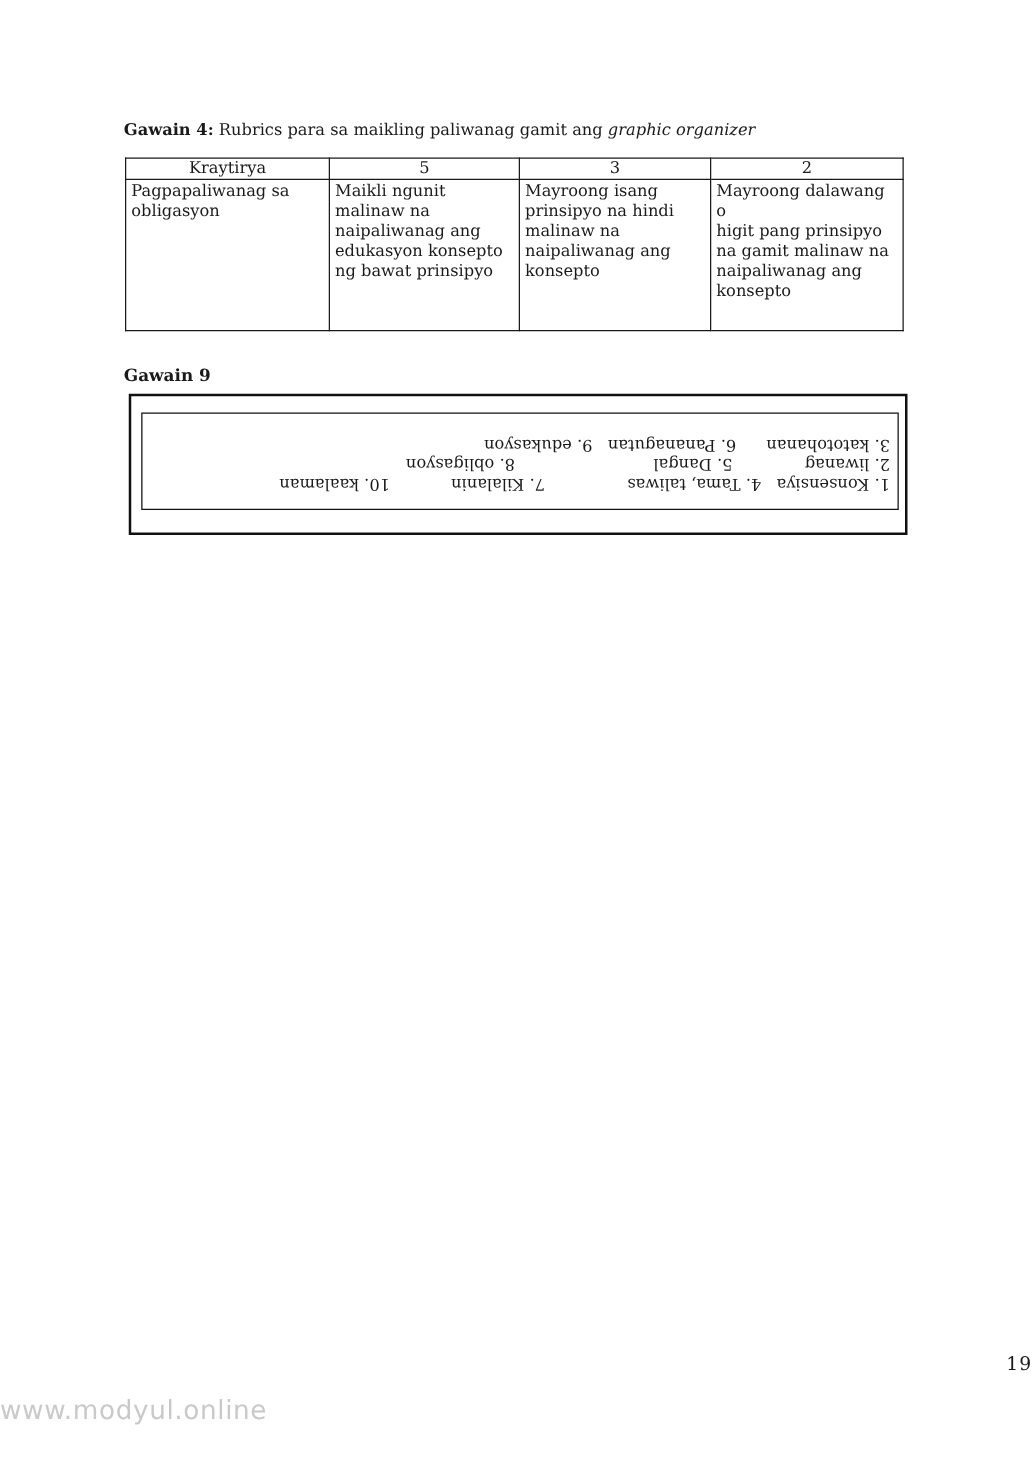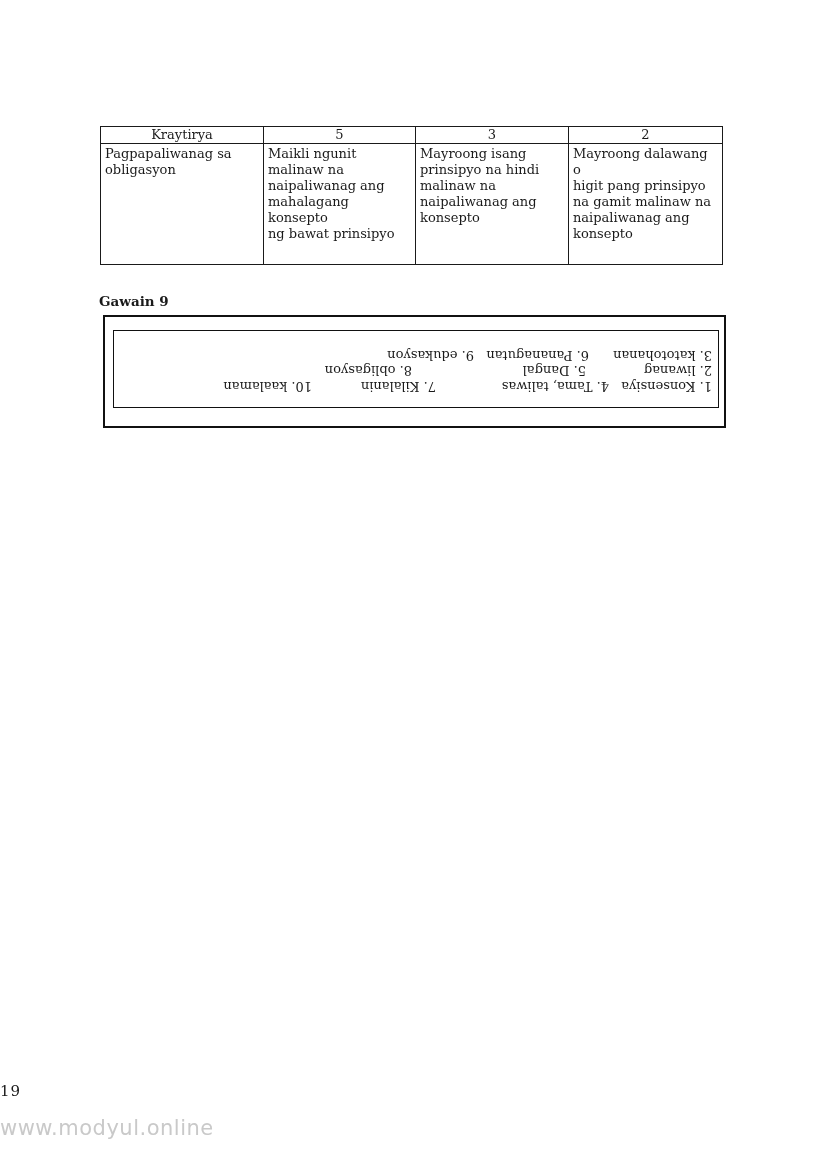--- a/index.html
+++ b/index.html
@@ -96,41 +96,42 @@
   .l1-i1 { left: 6px; }   .l1-i2 { left: 109px; } .l1-i3 { left: 282px; } .l1-i4 { left: 406px; }
   .l2-i1 { left: 6px; }   .l2-i2 { left: 132px; } .l2-i3 { left: 306px; }
   .l3-i1 { left: 6px; }   .l3-i2 { left: 129px; } .l3-i3 { left: 244px; }
 
   
   .page-number {
     position: absolute;
     top: 1082px;
     left: 0;
     width: 100%;
-    text-align: left;
+    text-align: right;
     font-size: 15px;
     letter-spacing: 1px;
   }
   .watermark {
     position: absolute;
     top: 1116px;
     left: 0;
     width: 100%;
     text-align: left;
     font-family: "DejaVu Sans", sans-serif;
     font-size: 21px;
     color: #c9c9c9;
     letter-spacing: 0.5px;
   }
 </style>
 </head>
 <body>
 
 <div class="page">
 
+  <div class="g4-title"><span class="bold">Gawain 4:</span><span> Rubrics para sa maikling paliwanag gamit ang </span><span class="italic">graphic organizer</span></div>
 
   <table class="rubric">
     <colgroup>
       <col class="c1">
         <col class="c2">
         <col class="c3">
         <col class="c4">
     </colgroup>
     <thead>
       <tr>
@@ -140,21 +141,21 @@
         <th>2</th>
       </tr>
     </thead>
     <tbody>
       <tr>
         <td>Pagpapaliwanag sa
 obligasyon</td>
         <td>Maikli ngunit
 malinaw na
 naipaliwanag ang
-mahalagang konsepto
+edukasyon konsepto
 ng bawat prinsipyo</td>
         <td>Mayroong isang
 prinsipyo na hindi
 malinaw na
 naipaliwanag ang
 konsepto</td>
         <td>Mayroong dalawang o
 higit pang prinsipyo
 na gamit malinaw na
 naipaliwanag ang

